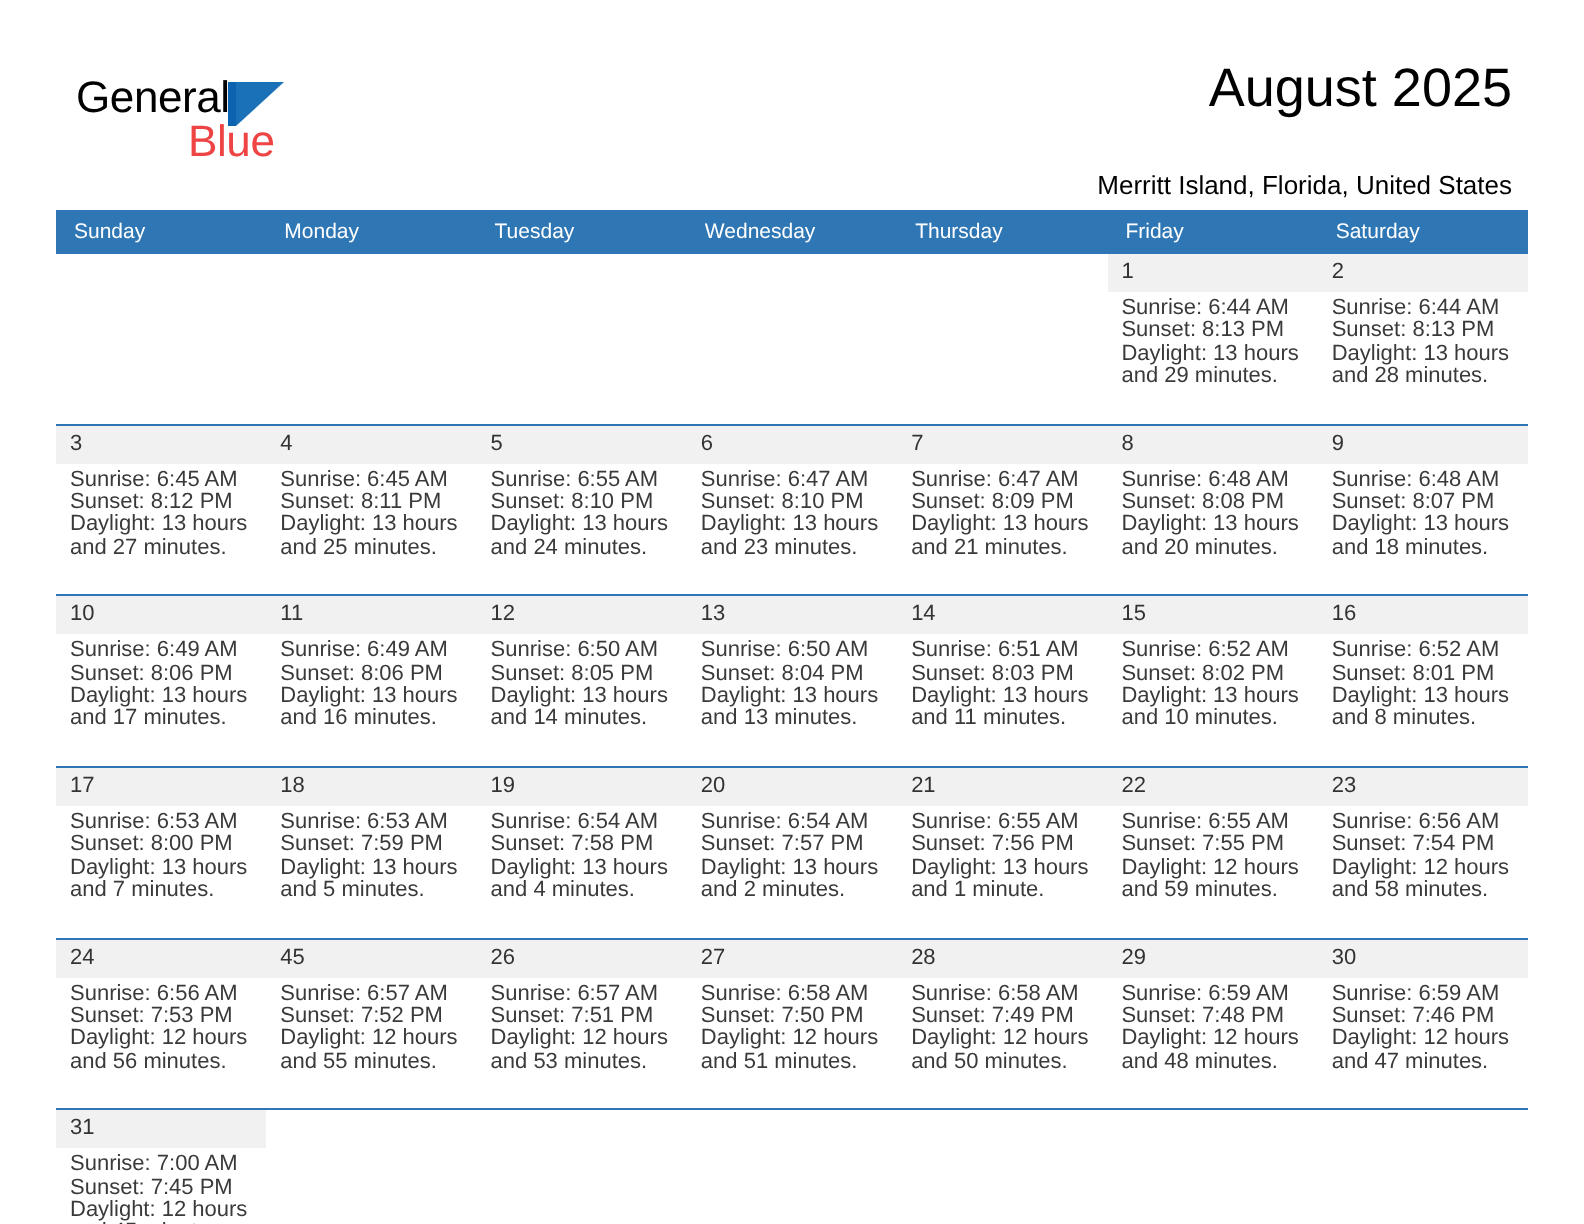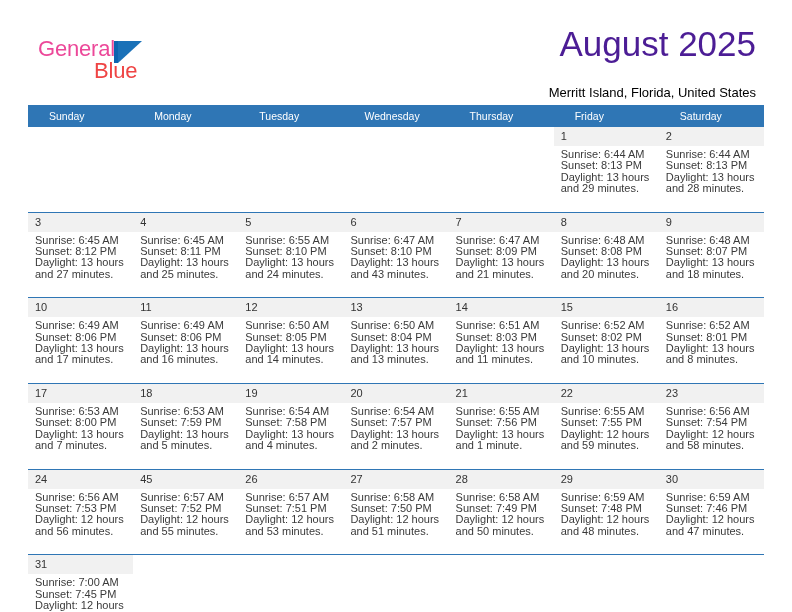--- a/index.html
+++ b/index.html
@@ -36,21 +36,21 @@
     top: 36px;
     width: 180px;
     height: 50px;
   }
   .logo-general {
     position: absolute;
     left: 0;
     top: 0;
     font-size: 22px;
     letter-spacing: -0.2px;
-    color: #ec4899;
+    color: #000000;
     font-family: "Liberation Sans", sans-serif;
   }
   .logo-mark {
     position: absolute;
     left: 76px;
     top: 5px;
     width: 28px;
     height: 22px;
   }
   .logo-mark-bar {
@@ -80,22 +80,22 @@
     font-family: "Liberation Sans", sans-serif;
   }
 
   .title-block {
     position: absolute;
     right: 36px;
     top: 28px;
     text-align: right;
   }
   .cal-title {
-    font-size: 35px;
-    color: #4c1d95;
+    font-size: 27px;
+    color: #000000;
     line-height: 32px;
     white-space: nowrap;
   }
   .cal-subtitle {
     font-size: 13px;
     color: #000000;
     line-height: 18px;
     margin-top: 24px;
     white-space: nowrap;
   }
@@ -111,21 +111,21 @@
     width: 736px;
     border-collapse: collapse;
     table-layout: fixed;
   }
   table.calendar th {
     background: #2f76b5;
     color: #ffffff;
     font-size: 10.5px;
     font-weight: normal;
     text-align: left;
-    padding: 5px 0 5px 21px;
+    padding: 5px 0 5px 9px;
     height: 11px;
     border: none;
   }
   table.calendar td {
     vertical-align: top;
     padding: 0;
     border-top: 1px solid #2f76b5;
     border-bottom: none;
     height: 60px;
   }
@@ -317,21 +317,21 @@
                 </div>
               </div>
             </td>
             <td>
               <div class="cell">
                 <div class="daynum">6</div>
                 <div class="info">
                   <div>Sunrise: 6:47 AM</div>
                   <div>Sunset: 8:10 PM</div>
                   <div>Daylight: 13 hours</div>
-                  <div>and 43 minutes.</div>
+                  <div>and 23 minutes.</div>
                 </div>
               </div>
             </td>
             <td>
               <div class="cell">
                 <div class="daynum">7</div>
                 <div class="info">
                   <div>Sunrise: 6:47 AM</div>
                   <div>Sunset: 8:09 PM</div>
                   <div>Daylight: 13 hours</div>

